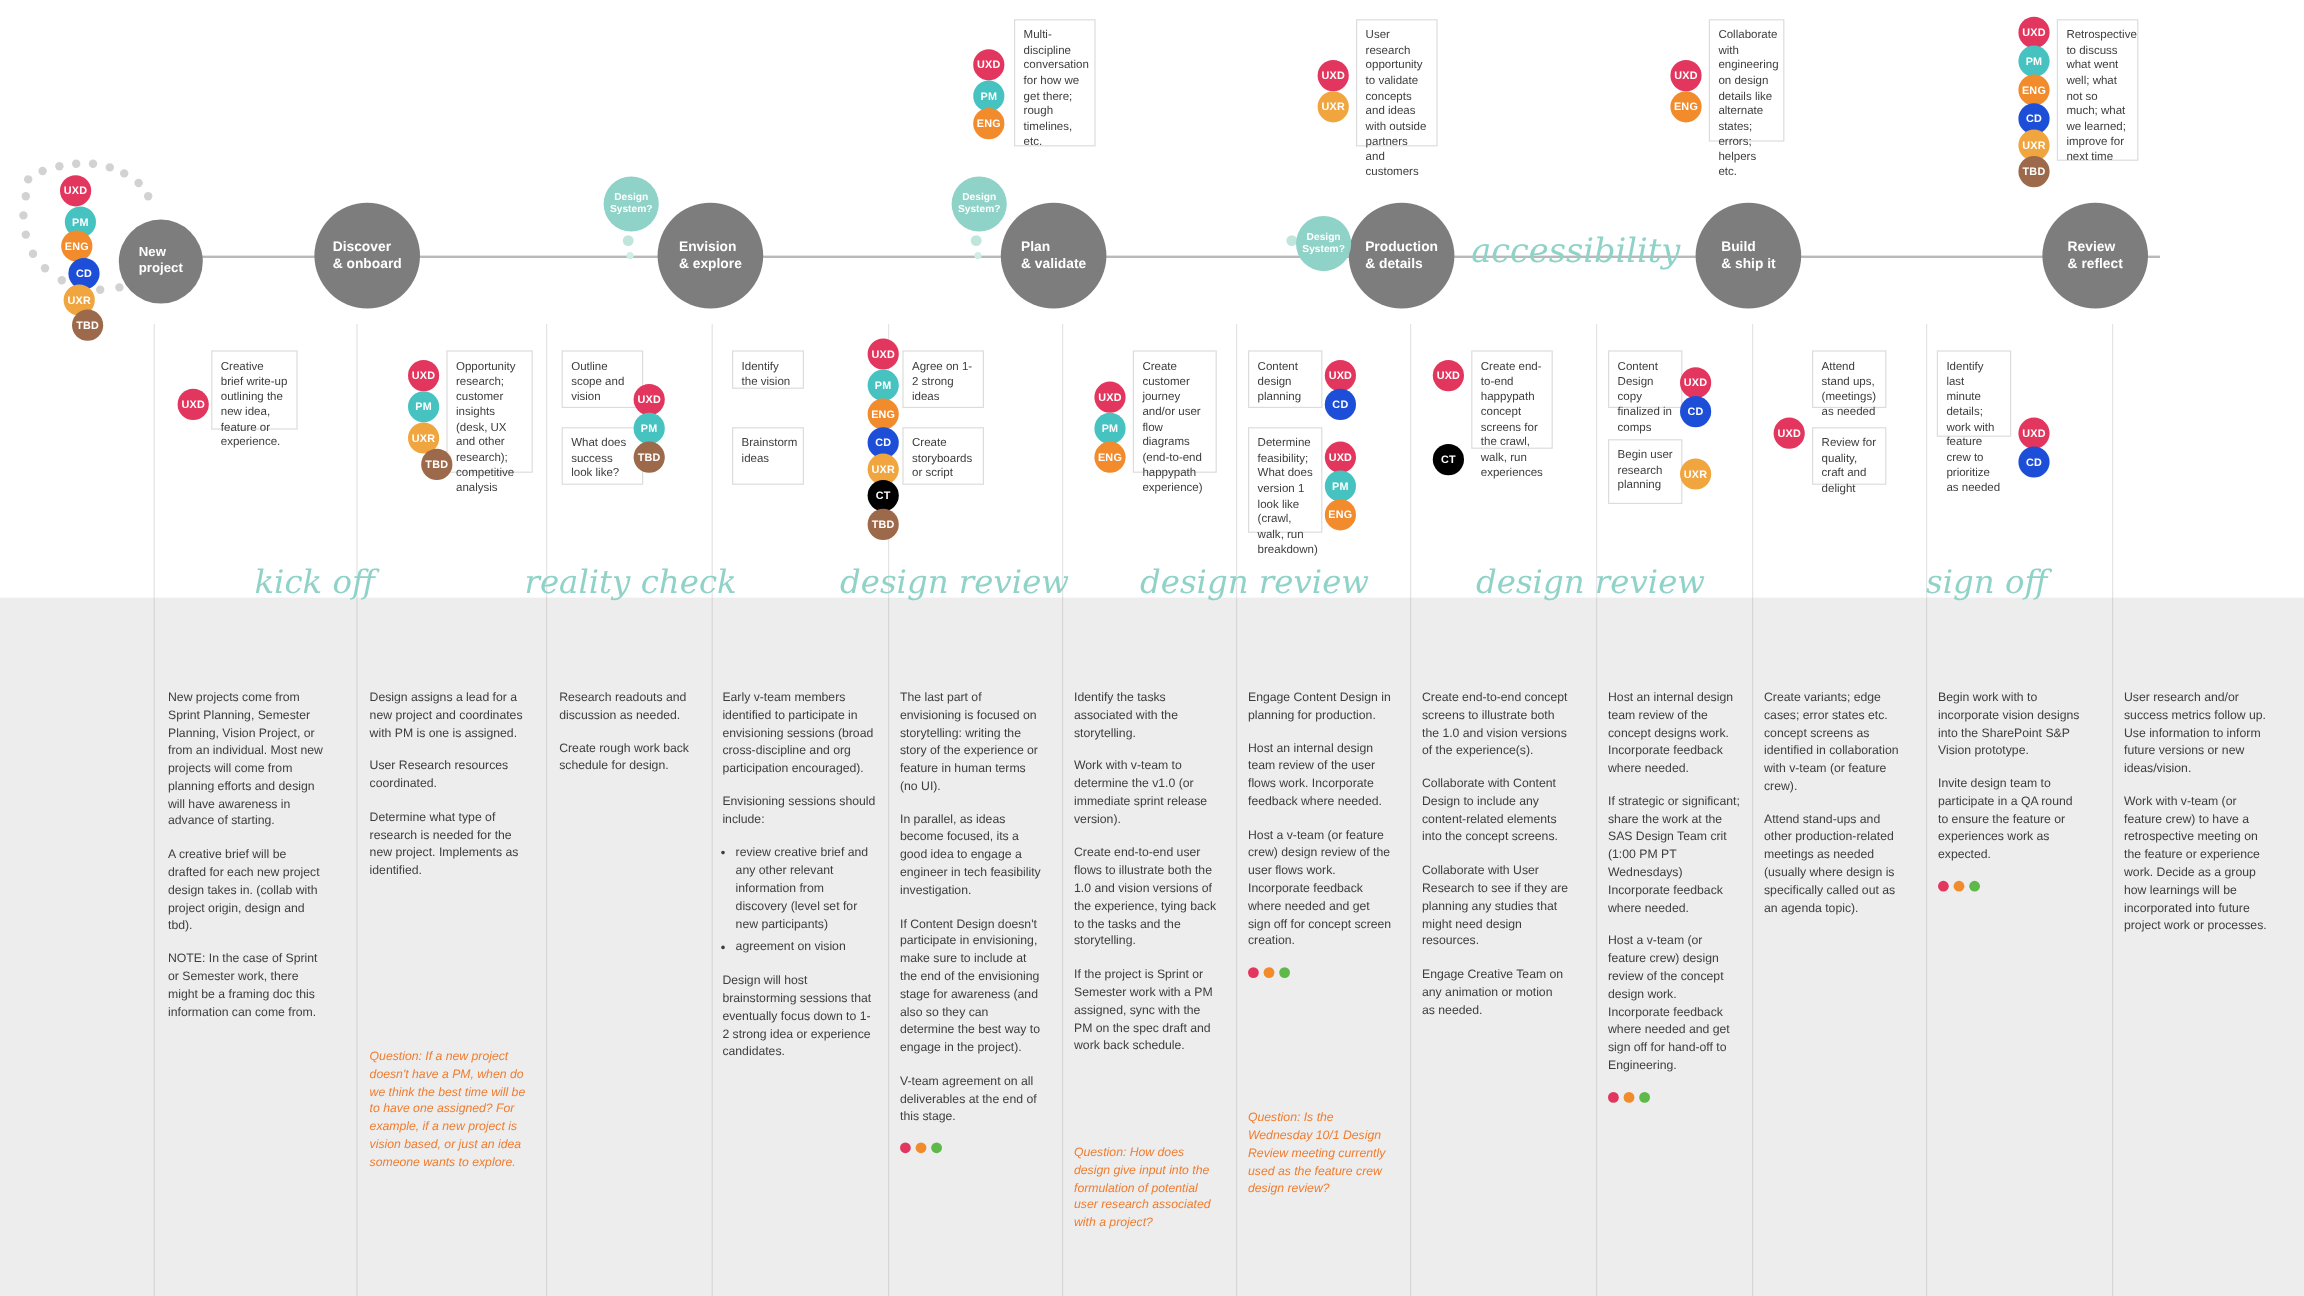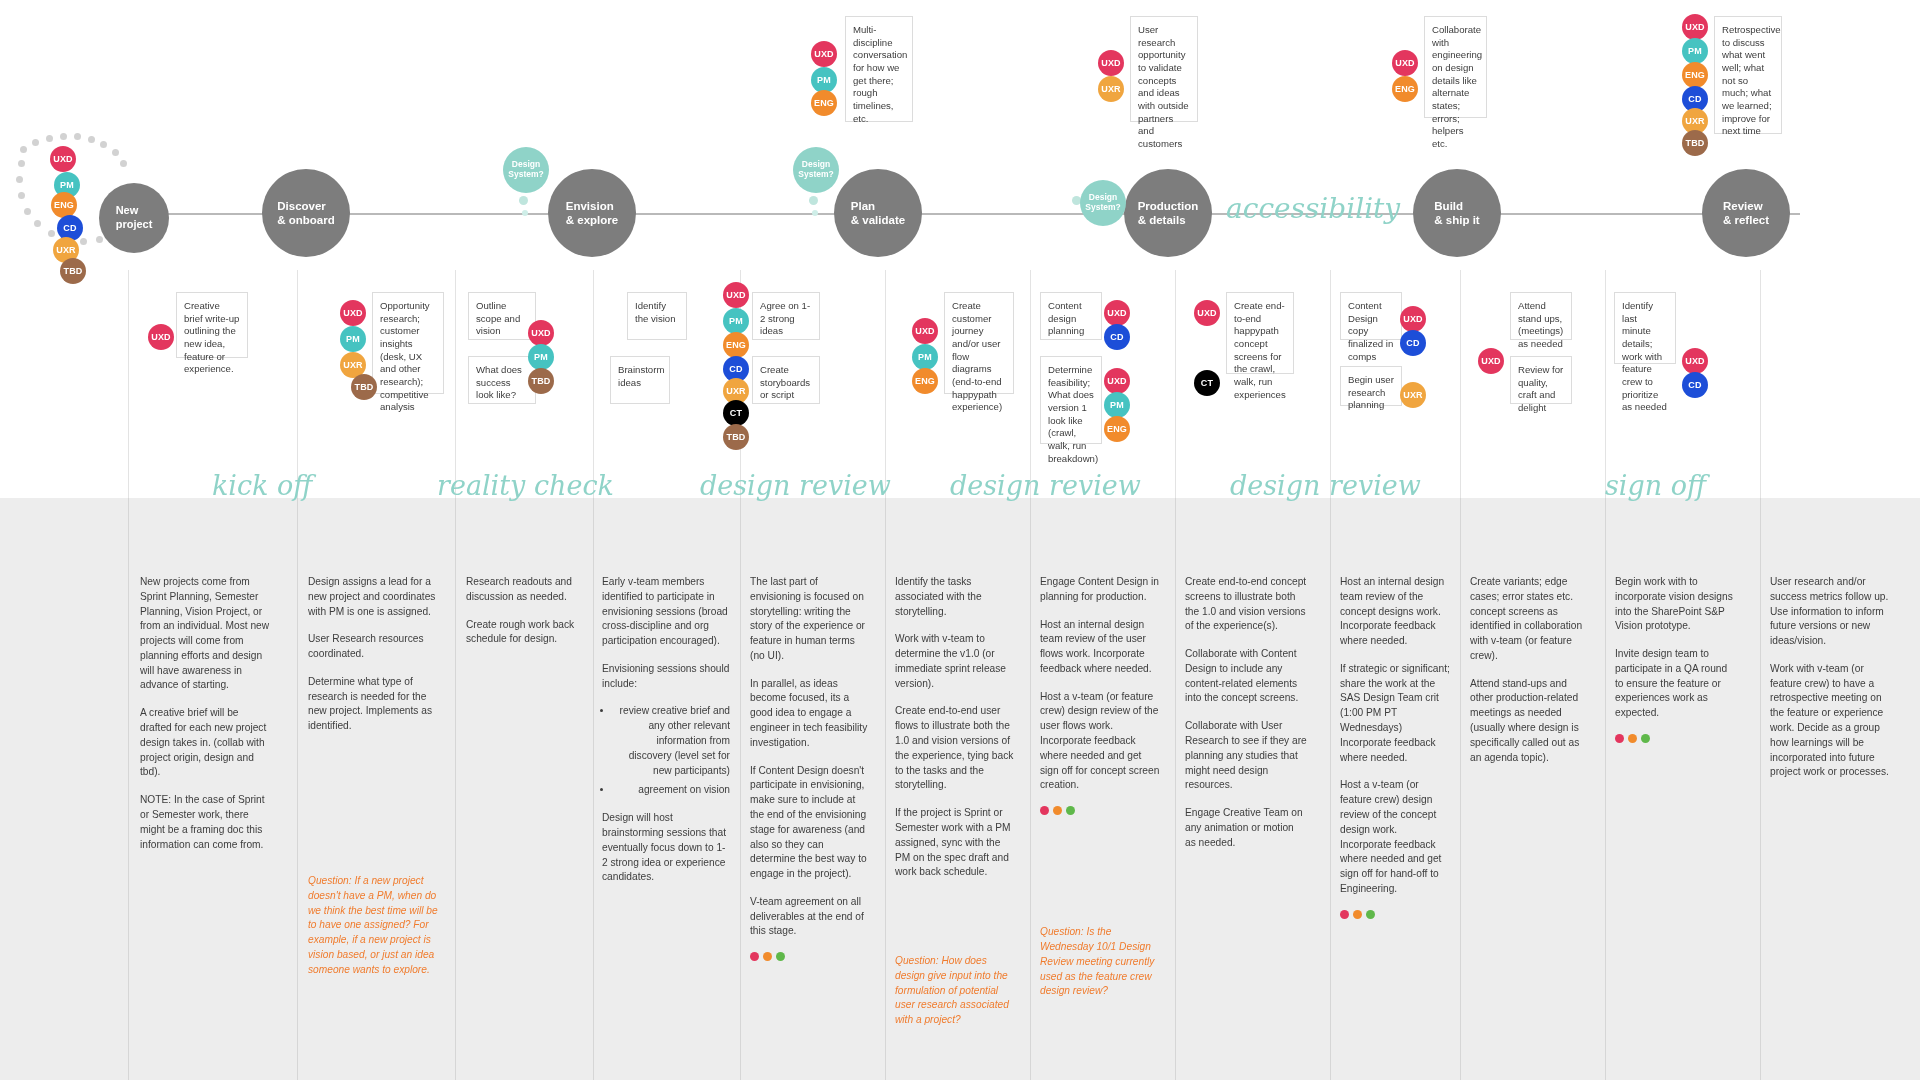--- a/index.html
+++ b/index.html
@@ -64,21 +64,21 @@
   .script{
     position:absolute;color:#8fd3c8;font-family:"DejaVu Serif", serif;
     font-style:italic;font-size:27px;z-index:5;white-space:nowrap;
   }
   .script.accessibility{font-size:28px;color:#8fd3c8;}
 
   
   .body-col{position:absolute;top:575px;font-size:10.2px;line-height:1.45;color:#3d3d3d;}
   .body-col p{margin:0 0 13px 0;}
   .body-col ul{margin:3px 0 13px 0;padding-left:11px;}
-  .body-col li{margin-bottom:5px;text-align:right;}
+  .body-col li{margin-bottom:5px;}
   .q{color:#f07c2e;font-style:italic;}
 
   
   .dots{display:flex;gap:4px;margin-top:4px;}
   .dots span{width:9px;height:9px;border-radius:50%;display:inline-block;}
   .dots .r{background:#e3365e;}
   .dots .o{background:#f18b2c;}
   .dots .g{background:#5fb84a;}
 
   
@@ -297,21 +297,21 @@
   <div class="chip uxd" style="left:528px;top:320px">
       <span>UXD</span>
     </div>
   <div class="chip pm" style="left:528px;top:344px">
       <span>PM</span>
     </div>
   <div class="chip tbd" style="left:528px;top:368px">
       <span>TBD</span>
     </div>
 
-  <div class="note" style="left:627px;top:292px;width:60px;height:48px">
+  <div class="note" style="left:610px;top:292px;width:60px;height:32px">
     <span>Identify the vision</span>
   </div>
   <div class="note" style="left:610px;top:356px;width:60px;height:48px">
     <span>Brainstorm ideas</span>
   </div>
 
   <div class="chip uxd" style="left:723px;top:282px">
       <span>UXD</span>
     </div>
   <div class="chip pm" style="left:723px;top:308px">
@@ -381,21 +381,21 @@
   <div class="chip uxd" style="left:1194px;top:300px">
       <span>UXD</span>
     </div>
   <div class="chip ct" style="left:1194px;top:370px">
       <span>CT</span>
     </div>
 
   <div class="note" style="left:1340px;top:292px;width:62px;height:48px">
     <span>Content Design copy finalized in comps</span>
   </div>
-  <div class="note" style="left:1340px;top:366px;width:62px;height:40px">
+  <div class="note" style="left:1340px;top:366px;width:62px;height:54px">
     <span>Begin user research planning</span>
   </div>
   <div class="chip uxd" style="left:1400px;top:306px">
       <span>UXD</span>
     </div>
   <div class="chip cd" style="left:1400px;top:330px">
       <span>CD</span>
     </div>
   <div class="chip uxr" style="left:1400px;top:382px">
       <span>UXR</span>

